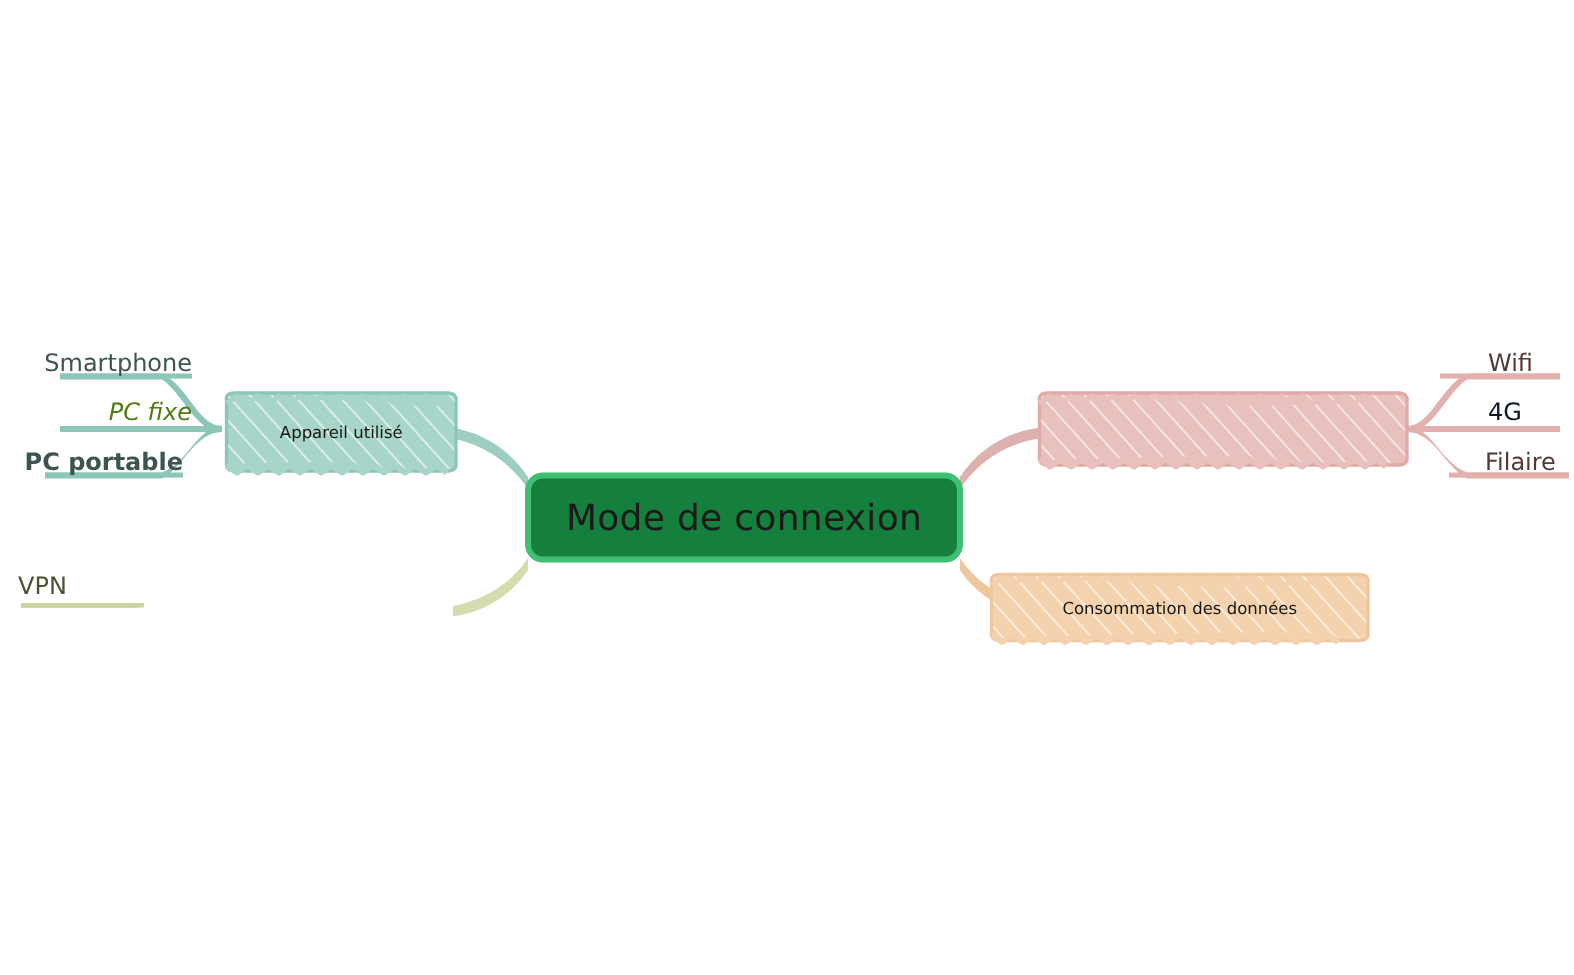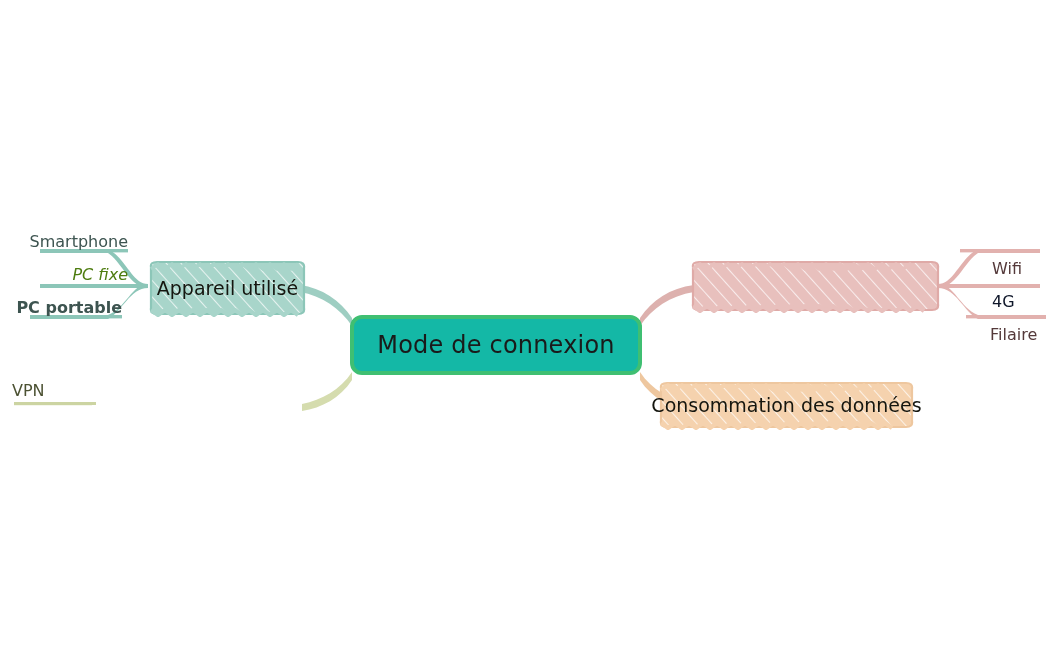--- a/index.html
+++ b/index.html
@@ -30,21 +30,21 @@
   }
 
   
   .root-node {
     position: absolute;
     left: 350px;
     top: 315px;
     width: 292px;
     height: 60px;
     box-sizing: border-box;
-    background: #14b8a6;
+    background: #15803d;
     border: 4px solid #3fbf72;
     border-radius: 12px;
     display: flex;
     align-items: center;
     justify-content: center;
   }
   .root-label {
     font-size: 24px;
     color: #1a1a1a;
     letter-spacing: 0.2px;
@@ -64,33 +64,33 @@
   .branch-node .sketch {
     position: absolute;
     left: -4px;
     top: -5px;
     width: calc(100% + 8px);
     height: calc(100% + 10px);
   }
   .branch-label {
     position: relative;
     z-index: 3;
-    font-size: 19px;
+    font-size: 11px;
     color: #15160f;
     white-space: nowrap;
   }
 
   
   .leaf {
     position: absolute;
     font-size: 16px;
     white-space: nowrap;
   }
   .leaf-left  { text-align: right; }
-  .leaf-right { text-align: left; margin-top: 27px; }
+  .leaf-right { text-align: left; }
 </style>
 </head>
 <body>
 
 <div id="canvas">
 
   <svg id="wires" viewBox="0 0 1049 650">
     <defs>
 
       <pattern id="hatch-teal" width="11" height="11" patternTransform="rotate(-42)" patternUnits="userSpaceOnUse">

